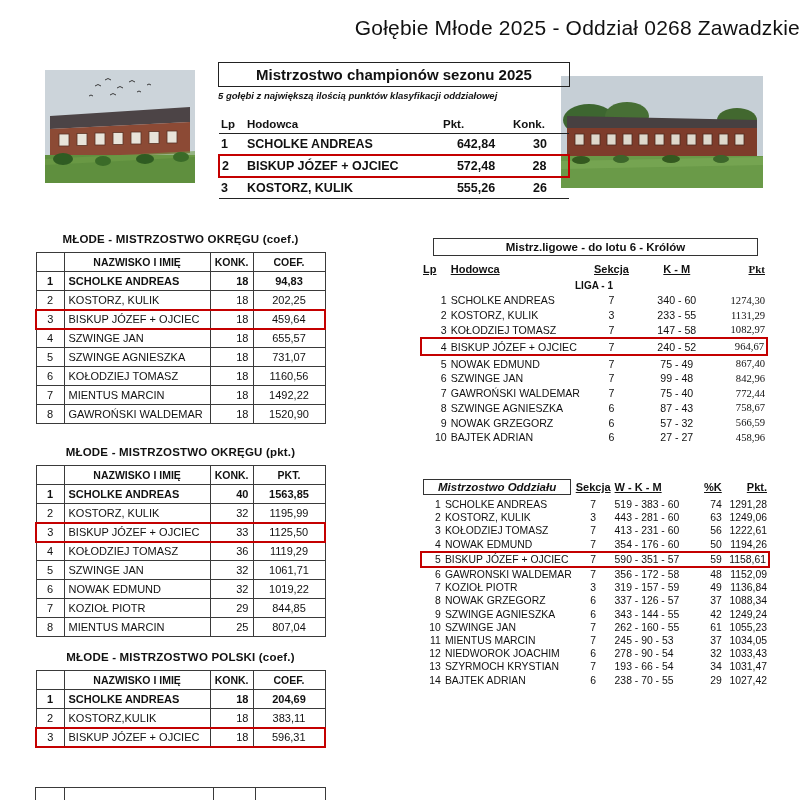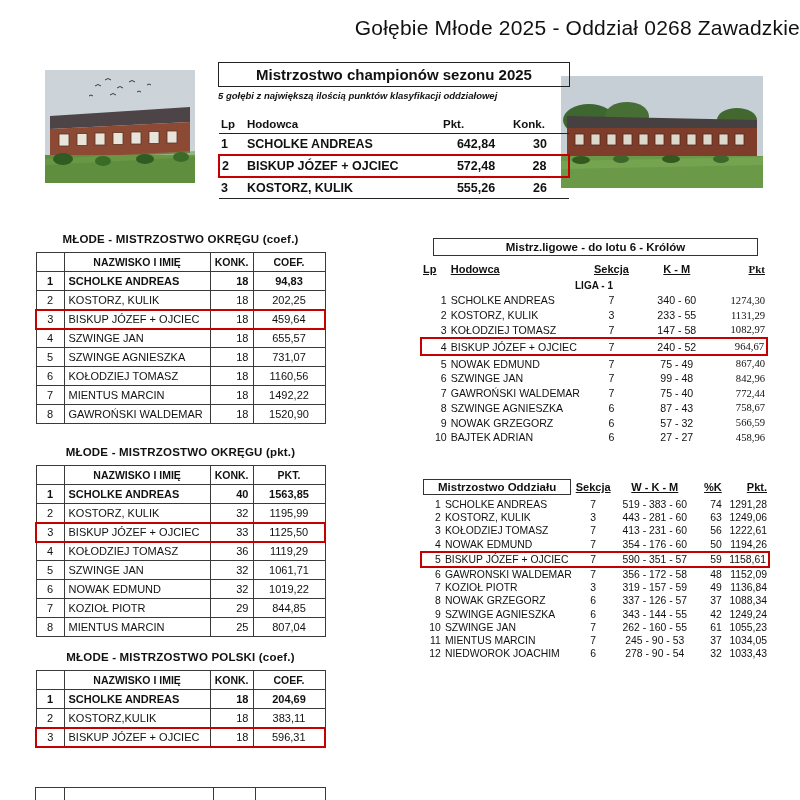--- a/index.html
+++ b/index.html
@@ -68,26 +68,26 @@
   .g-name{ width:140px; text-align:left; padding-left:6px; }
   .g-sek { width:46px; text-align:center; }
   .g-km  { width:86px; text-align:center; }
   .g-pkt { width:48px; text-align:right;font-family:Liberation Serif, serif; }
   .liga tr.subhead td { text-align:center; font-weight:bold; font-size:10px; padding:2px 0; }
 
   .oddzial { position:absolute; left:420px; top:478px; width:350px; }
   .o-titlecell { text-align:left; }
   .obox {
     display:inline-block; border:1.2px solid #333; font-weight:bold;
-    font-size:11.5px; padding:1px 14px; text-decoration:none;
+    font-size:11.5px; padding:1px 14px; text-decoration:none;font-style:italic;
   }
   .o-lp  { width:22px; text-align:right; }
   .o-name{ width:128px; text-align:left; padding-left:6px; }
   .o-sek { width:38px; text-align:center; }
-  .o-wkm { width:88px; text-align:center; }
+  .o-wkm { width:88px; text-align:left; }
   .o-pk  { width:28px; text-align:right; }
   .o-pkt { width:46px; text-align:right; }
   .oddzial td { font-size:10.4px; padding:1.1px 2px; }
 
   
   tr.hl td { border-top:2.6px solid var(--hl); border-bottom:2.6px solid var(--hl); }
   tr.hl td:first-child { border-left:2.6px solid var(--hl); }
   tr.hl td:last-child  { border-right:2.6px solid var(--hl); }
 
   
@@ -591,21 +591,37 @@
 
         <tr>
           <td class="o-lp">12</td>
           <td class="o-name">NIEDWOROK JOACHIM</td>
           <td class="o-sek">6</td>
           <td class="o-wkm">278 - 90 - 54</td>
           <td class="o-pk">32</td>
           <td class="o-pkt">1033,43</td>
         </tr>
 
-
+        <tr>
+          <td class="o-lp">13</td>
+          <td class="o-name">SZYRMOCH KRYSTIAN</td>
+          <td class="o-sek">7</td>
+          <td class="o-wkm">193 - 66 - 54</td>
+          <td class="o-pk">34</td>
+          <td class="o-pkt">1031,47</td>
+        </tr>
+
+        <tr>
+          <td class="o-lp">14</td>
+          <td class="o-name">BAJTEK ADRIAN</td>
+          <td class="o-sek">6</td>
+          <td class="o-wkm">238 - 70 - 55</td>
+          <td class="o-pk">29</td>
+          <td class="o-pkt">1027,42</td>
+        </tr>
 
       </tbody>
   </table>
 </div>
 
 <div class="partial-row">
   <span style="left:28px;"></span>
   <span style="left:177px;"></span>
   <span style="left:219px;"></span>
 </div>

